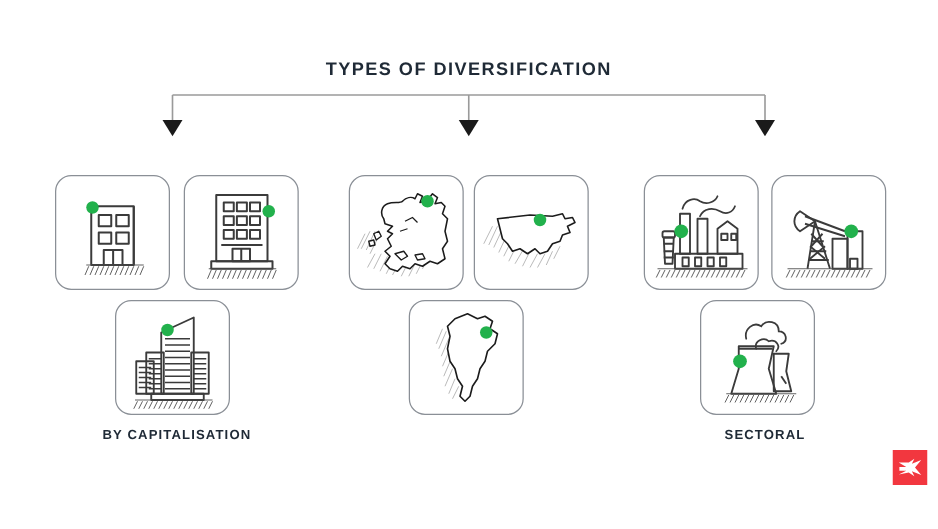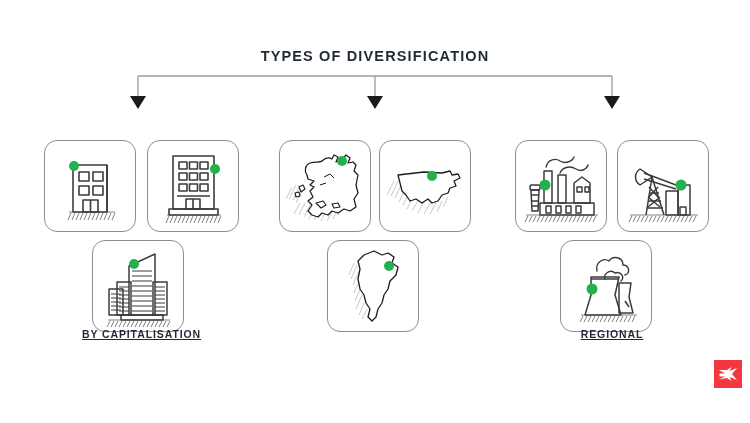--- a/index.html
+++ b/index.html
@@ -32,27 +32,26 @@
     border:1px solid #8a8f96;
     border-radius:13px;
     background:#ffffff;
     box-sizing:border-box;
     overflow:hidden;
   }
   .card svg{position:absolute;left:0;top:0;width:92px;height:92px;display:block;}
 
   
   .glabel{
-    position:absolute;top:328px;
+    position:absolute;top:342px;
     font-size:10.5px;font-weight:bold;
     letter-spacing:0.9px;
     color:#1f2a36;
     text-align:center;
     white-space:nowrap;
-    text-decoration:underline;
   }
 
   
   .logo{
     position:absolute;right:8px;bottom:8px;
     width:28px;height:28px;
     border-radius:1px;
   }
   .logo svg{display:block;width:28px;height:28px;}
 </style>
@@ -310,21 +309,21 @@
         <path d="M30 38 H57"></path>
       </g>
       <g stroke="#4a4a4a" stroke-width="0.7">
         <path d="M20 74 H76"></path>
         <path d="M22 75 L19 81 M26 75 L23 81 M30 75 L27 81 M34 75 L31 81 M38 75 L35 81 M42 75 L39 81 M46 75 L43 81 M50 75 L47 81 M54 75 L51 81 M58 75 L55 81 M62 75 L59 81 M66 75 L63 81 M70 75 L67 81 M74 75 L71 81"></path>
       </g>
       <circle cx="31" cy="48" r="5.5" fill="#22b14c"></circle>
     </svg>
   </div>
 
-  <div class="glabel" style="left:515px;width:194px;">REGIONAL</div>
+  <div class="glabel" style="left:515px;width:194px;">SECTORAL</div>
 
   <div class="logo">
     <svg viewBox="0 0 28 28">
       <rect x="0" y="0" width="28" height="28" fill="#f2373f"></rect>
       <path d="M5 10 L11 13.5 L5.5 13.5 L5.5 16.5 L11 16.5 L5 19.5
                L13 18 L17.5 21 L15.5 17 L23 20 L18 14 L23 8 L15.5 11 L17.5 7 L13 10 Z" fill="#ffffff"></path>
     </svg>
   </div>
 
 </div>

